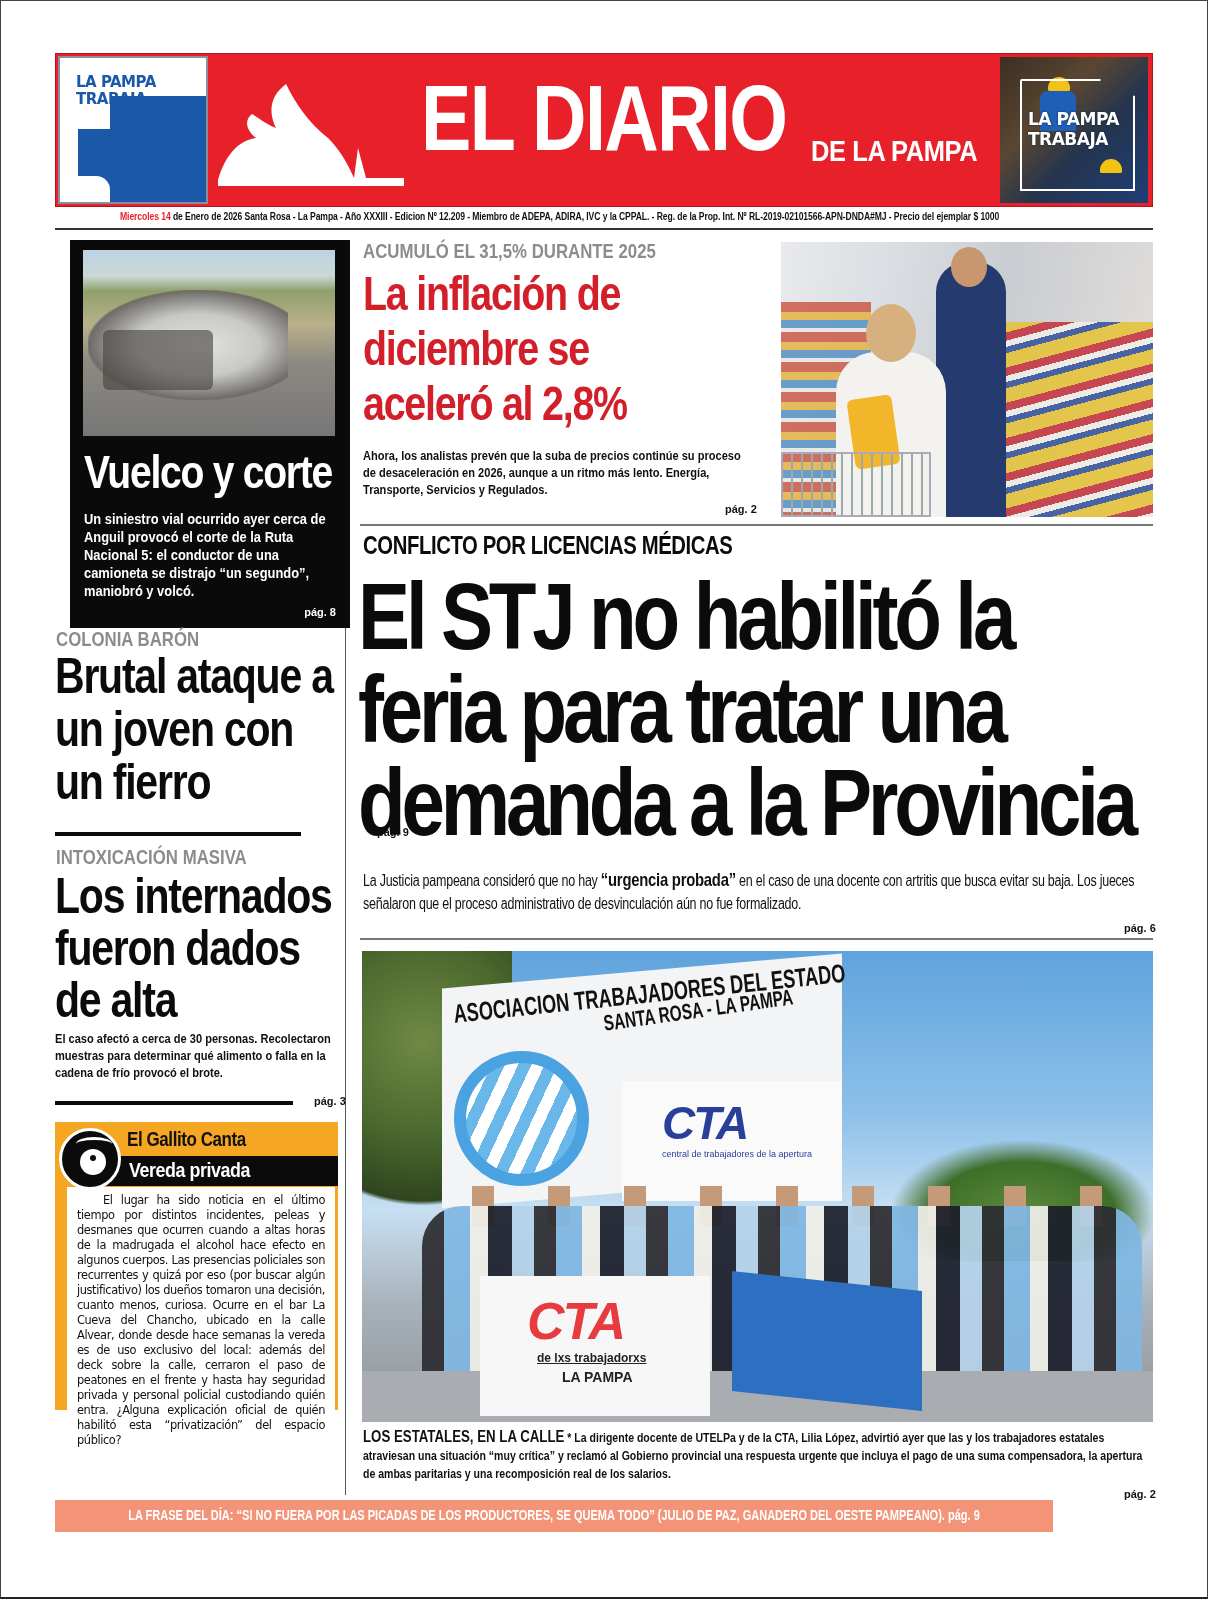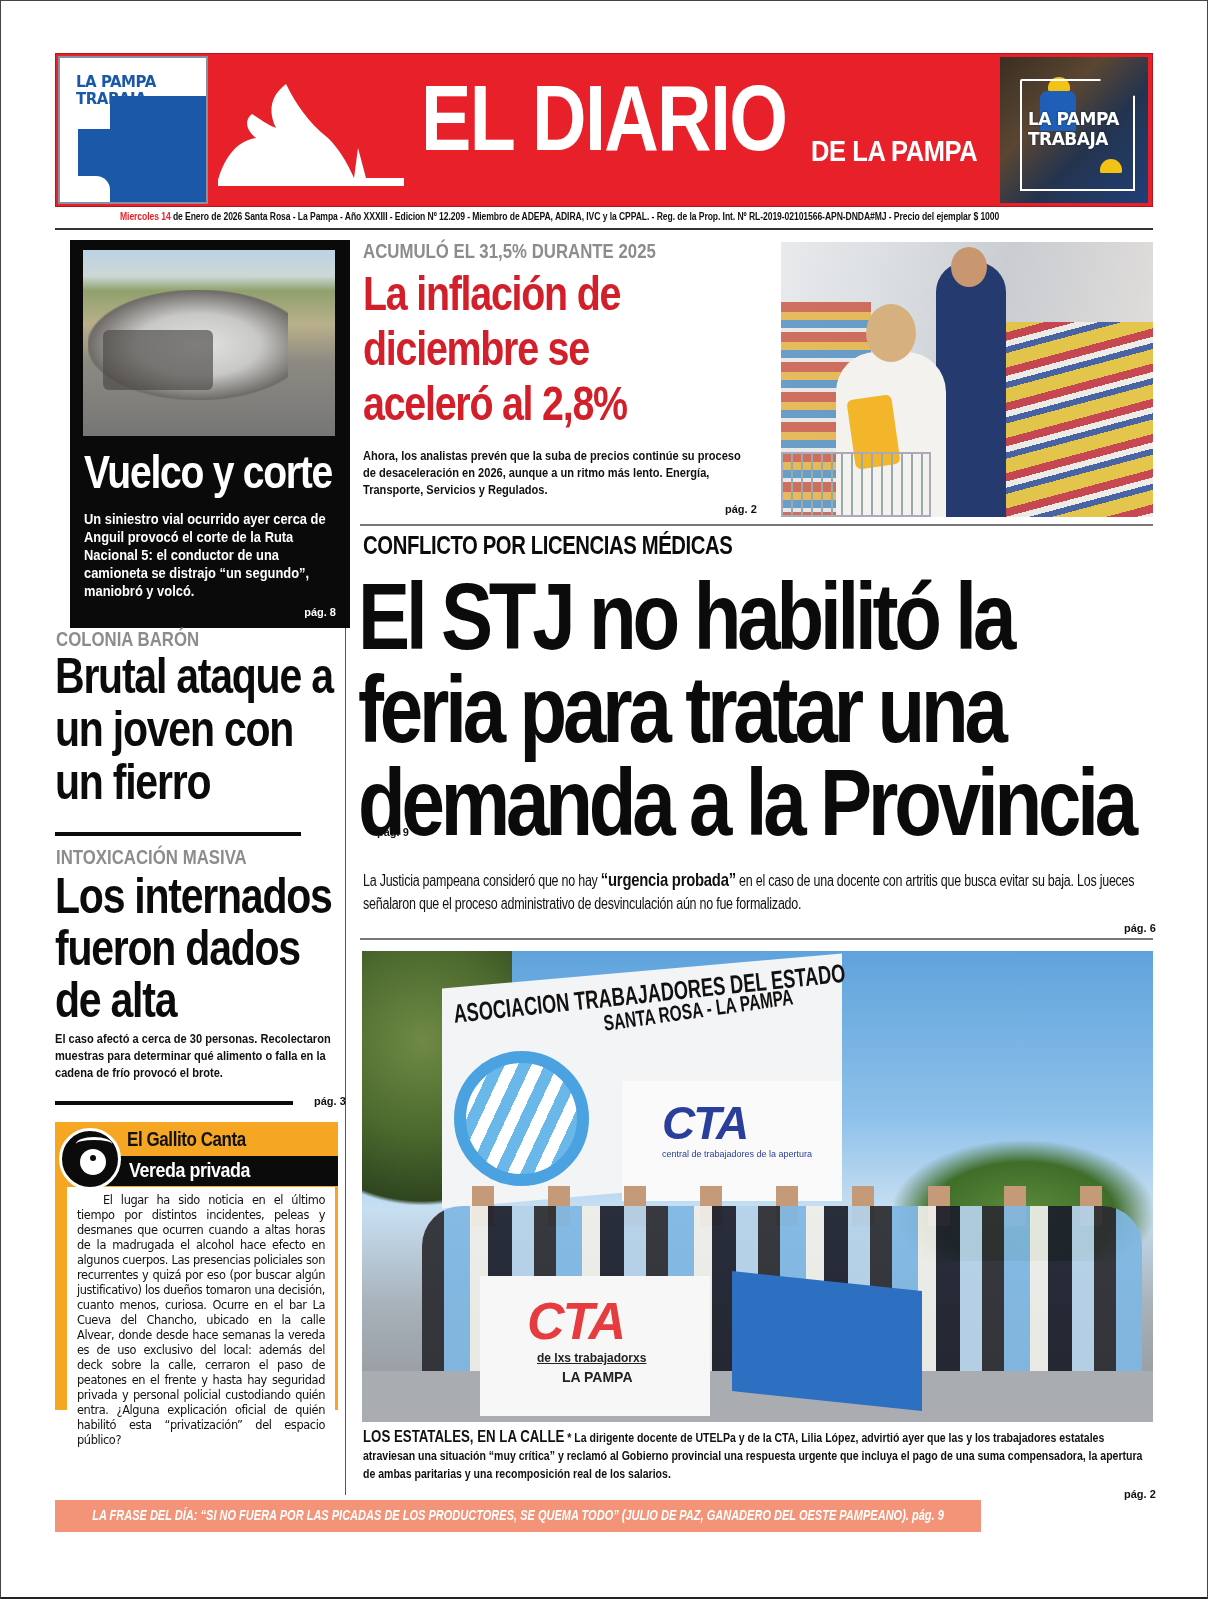--- a/index.html
+++ b/index.html
@@ -95,21 +95,21 @@
   .photo-protest .cta-red { position: absolute; left: 165px; top: 340px; font-family: "Liberation Sans", sans-serif; font-weight: bold; font-style: italic; font-size: 52px; color: #e63b3f; letter-spacing: -2px; }
   .photo-protest .cta-red-sub { position: absolute; left: 175px; top: 400px; font-family: "Liberation Sans", sans-serif; font-size: 12px; font-weight: bold; color: #222; text-decoration: underline; }
   .photo-protest .cta-red-sub2 { position: absolute; left: 200px; top: 418px; font-family: "Liberation Sans", sans-serif; font-size: 14px; font-weight: bold; color: #222; }
   .photo-protest .banner4 { position: absolute; left: 370px; top: 330px; width: 190px; height: 120px; background: #2d6fc0; transform: skewY(6deg); }
   .photo-protest .road { position: absolute; left: 0; top: 420px; width: 791px; height: 51px; background: #a9acb0; }
 
   .caption { position: absolute; left: 363px; top: 1428px; width: 1000px; font-family: "Liberation Sans", sans-serif; font-weight: bold; font-size: 13.5px; line-height: 18px; color: #111; transform: scaleX(0.78); transform-origin: left top; }
   .caption .cap-kicker { font-size: 17px; }
 
   
-  .frase { position: absolute; left: 55px; top: 1500px; width: 926px; height: 32px; background: #f39479; font-style: italic; }
+  .frase { position: absolute; left: 55px; top: 1500px; width: 998px; height: 32px; background: #f39479; }
   .frase span { position: absolute; left: 50%; top: 7px; font-family: "Liberation Sans", sans-serif; font-weight: bold; font-size: 14.5px; color: #fff; white-space: nowrap; transform: translateX(-50%) scaleX(0.76); transform-origin: center top; }
 </style>
 </head>
 <body>
 
 <div class="page-frame"></div>
 
 <header class="masthead">
   <div class="lp-left">
     <div class="blue2"></div>

